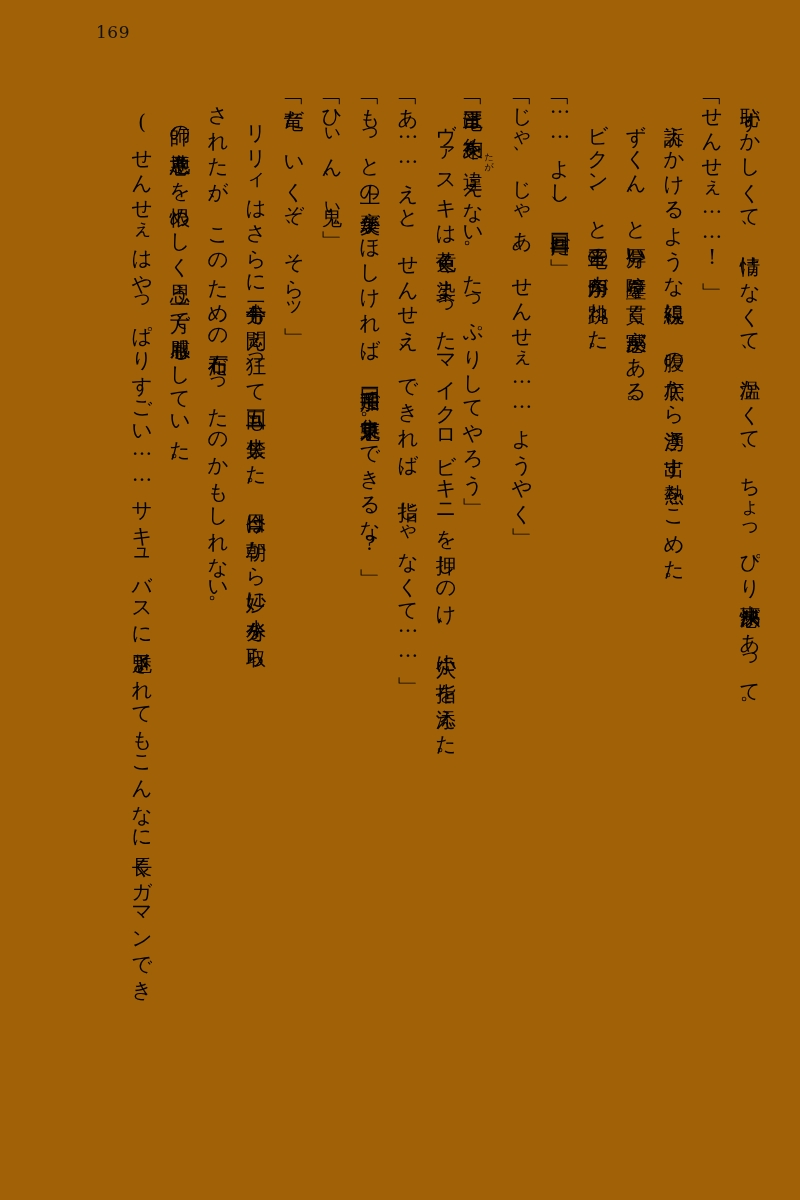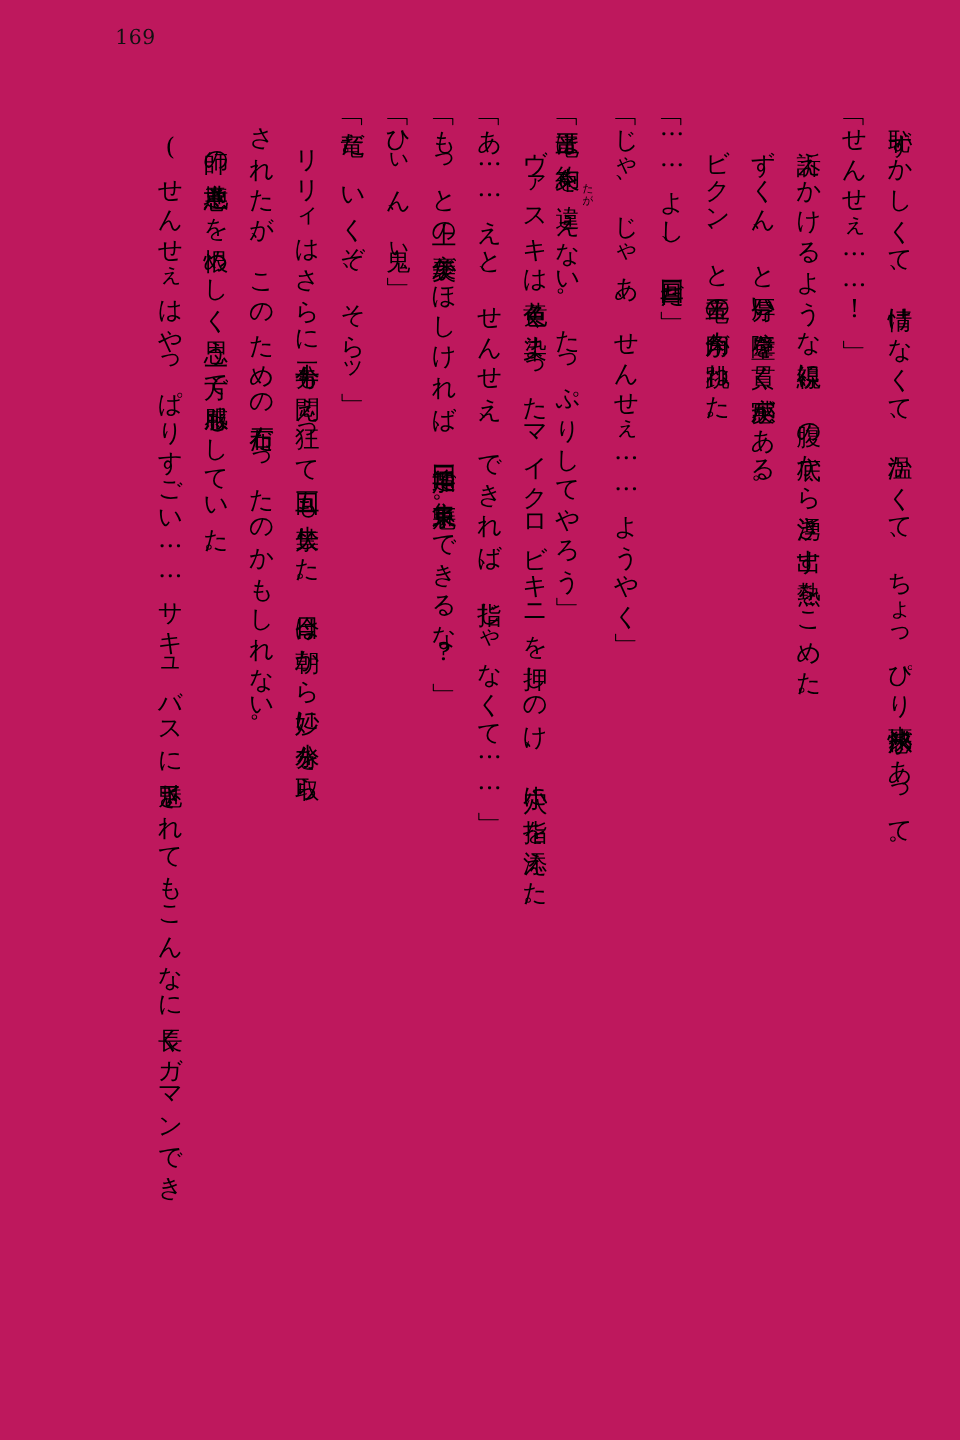--- a/index.html
+++ b/index.html
@@ -11,21 +11,21 @@
     width: 800px;
     height: 1200px;
     overflow: hidden;
     font-family: "DejaVu Serif", "Liberation Serif", serif;
     color: #000000;
   }
   .page {
     position: relative;
     width: 800px;
     height: 1200px;
-    background: #be185d;
+    background: #a16207;
     box-sizing: border-box;
   }
   .page-number {
     position: absolute;
     top: 22px;
     left: 96px;
     font-size: 17px;
     letter-spacing: 0.5px;
     font-family: "DejaVu Serif", "Liberation Serif", serif;
     color: #111;

